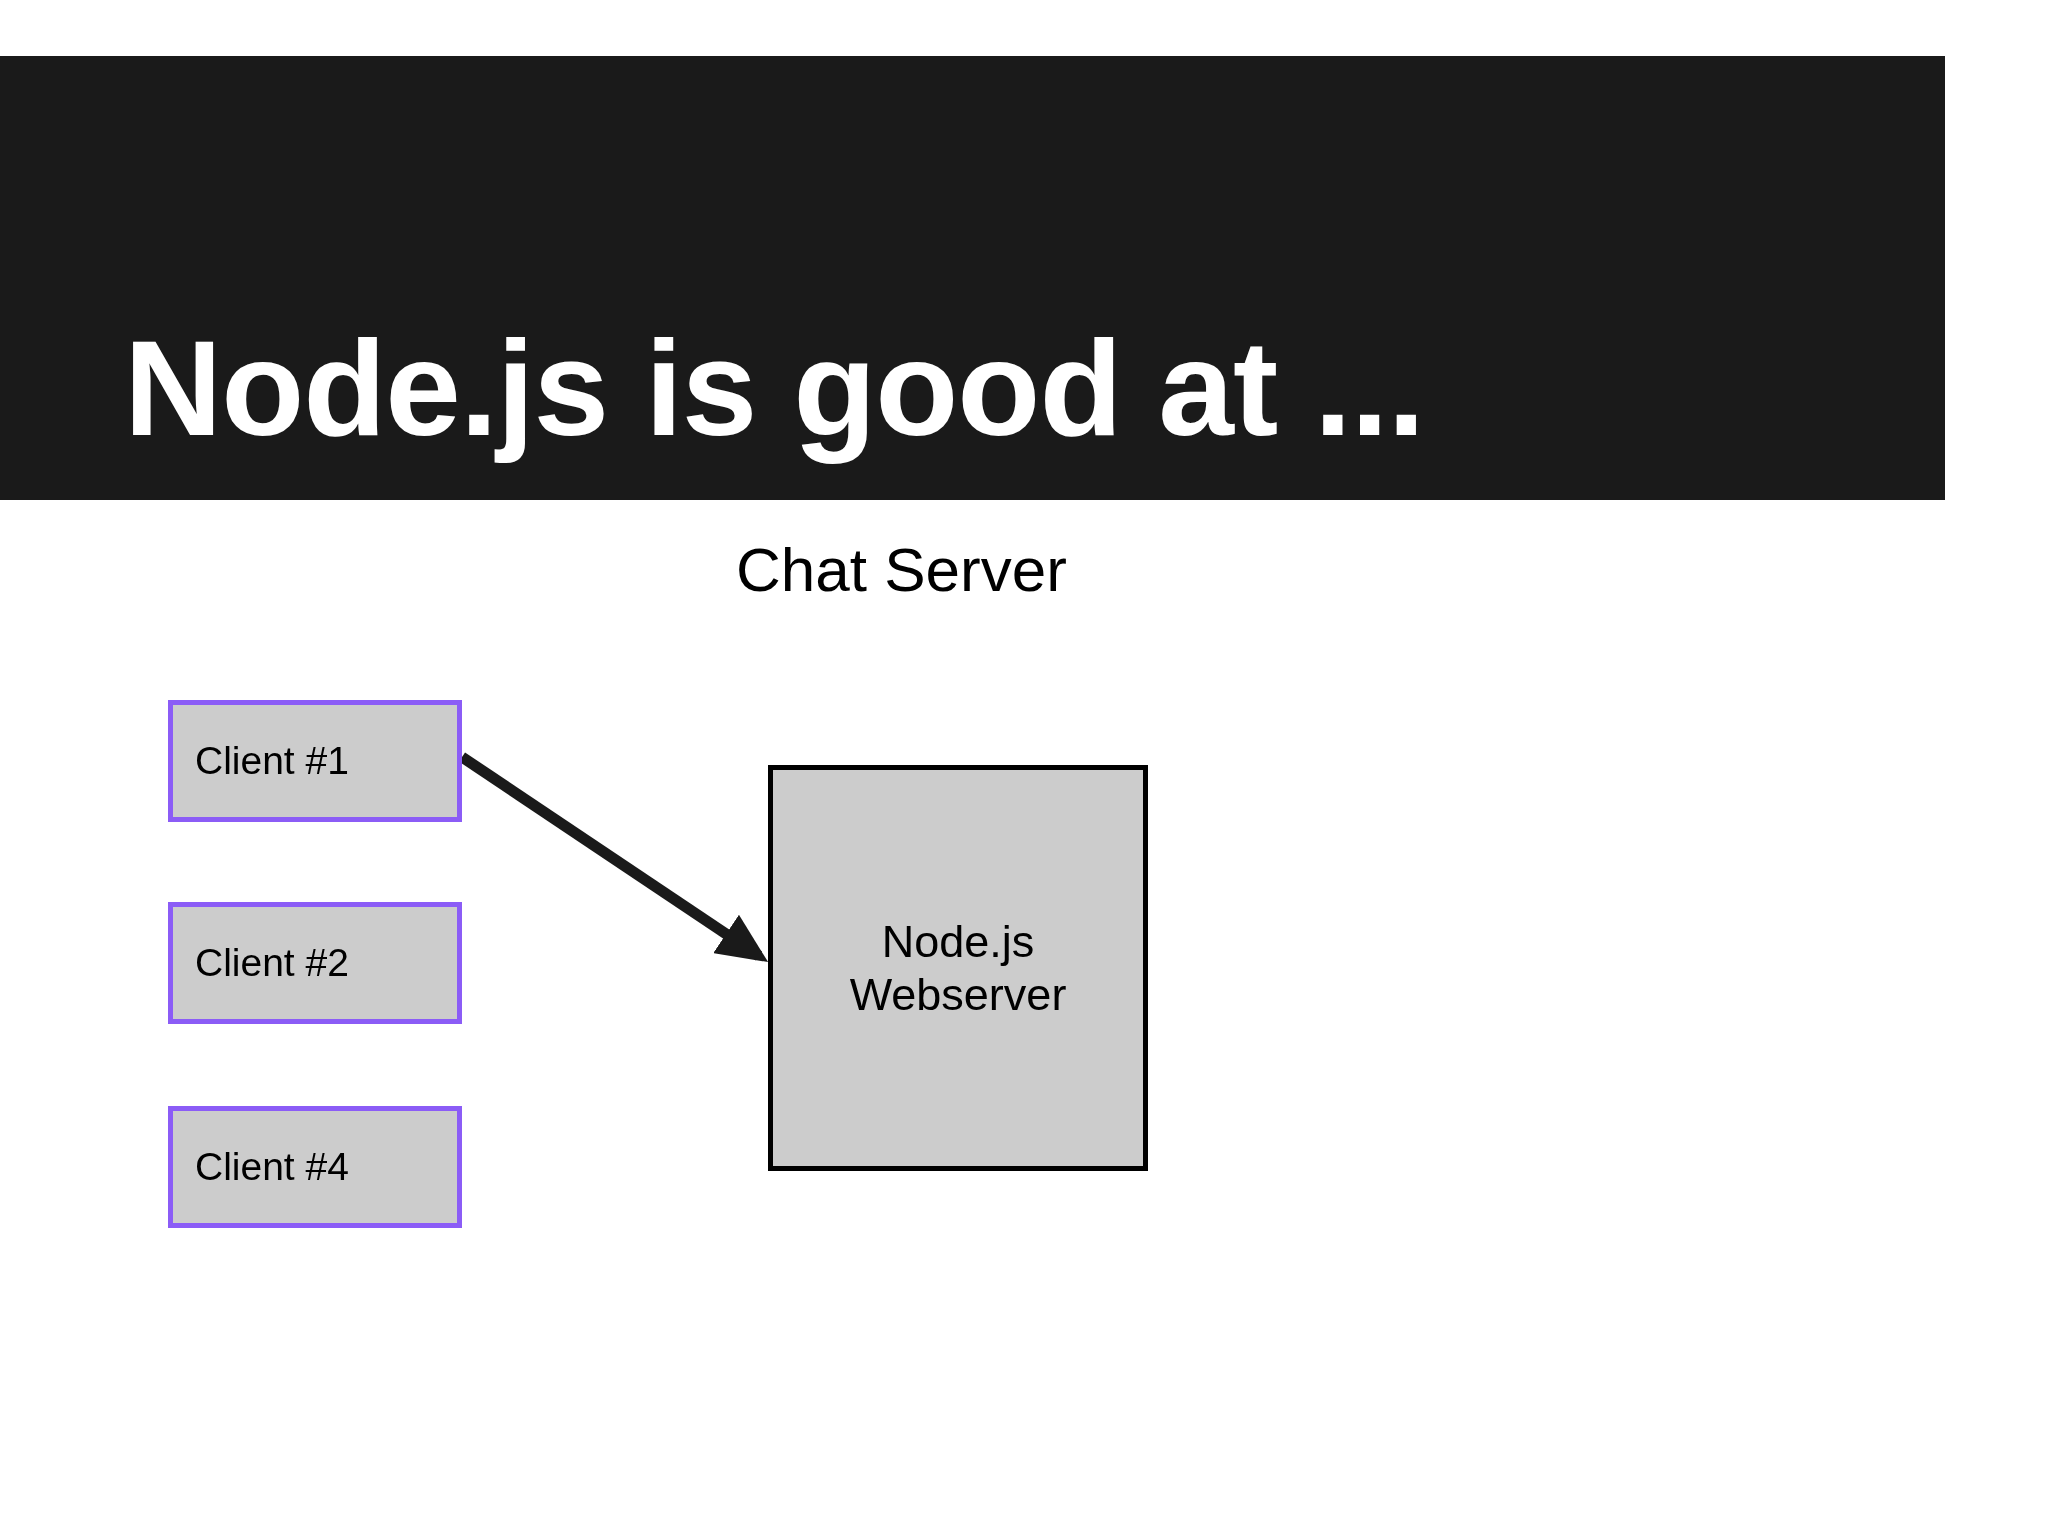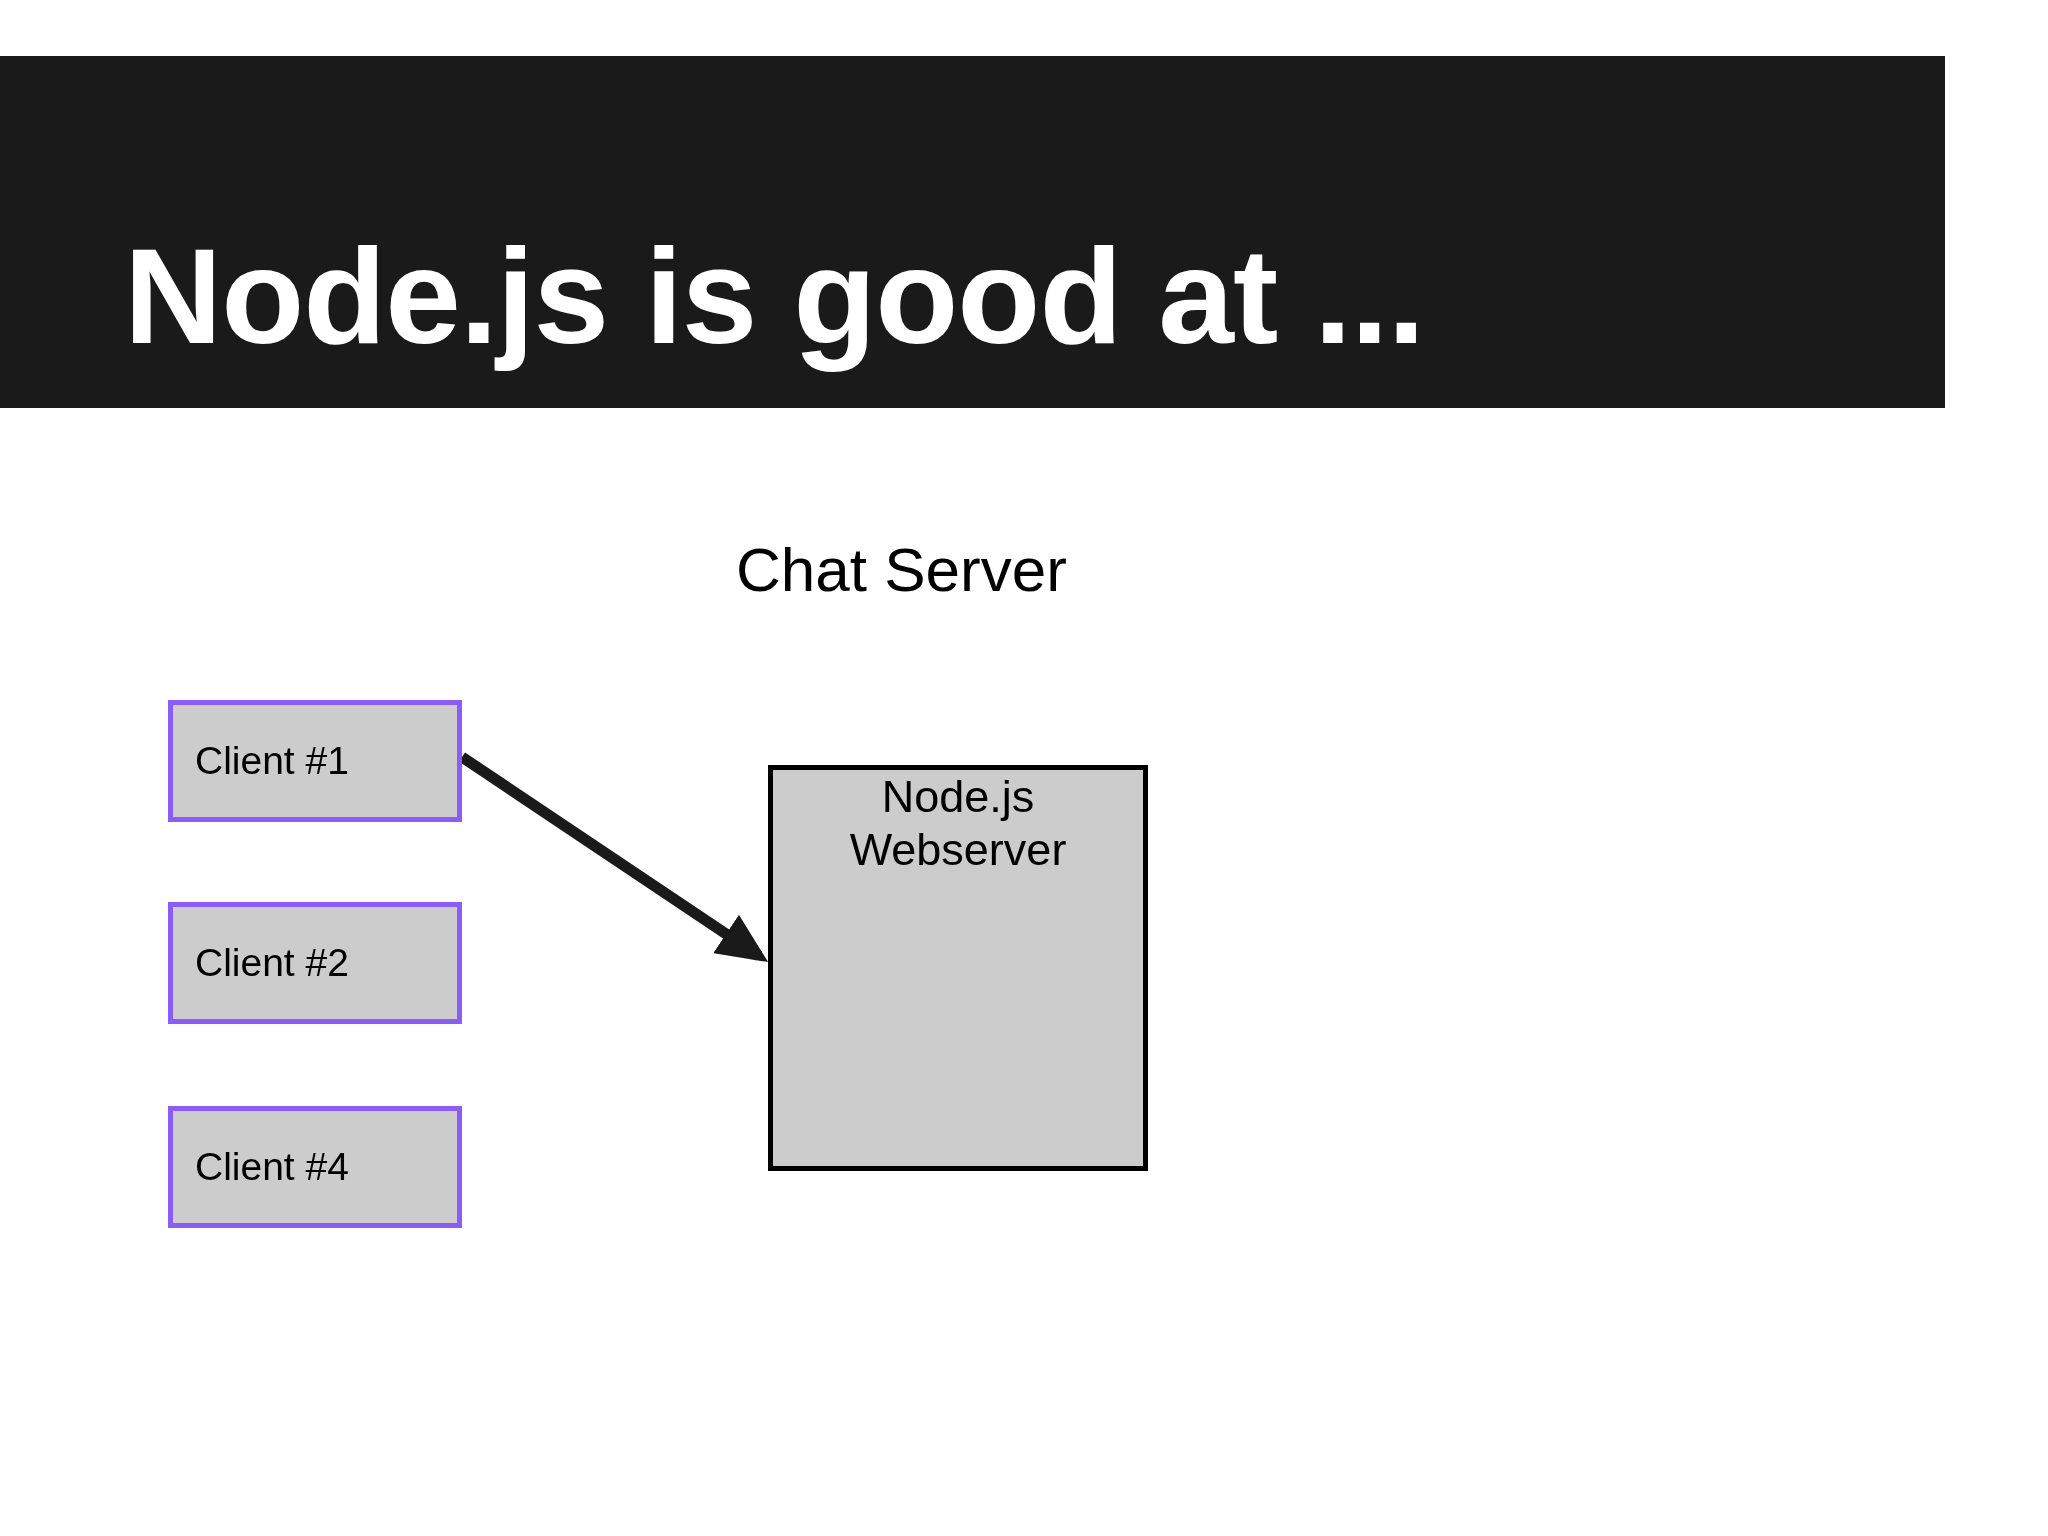--- a/index.html
+++ b/index.html
@@ -24,21 +24,21 @@
     height: 1536px;
     background: #ffffff;
   }
 
   
   #title-bar {
     position: absolute;
     left: 0;
     top: 56px;
     width: 1945px;
-    height: 352px;
+    height: 444px;
     background: #1a1a1a;
     box-sizing: border-box;
   }
   #title-text {
     position: absolute;
     left: 124px;
     bottom: 44px;
     margin: 0;
     color: #ffffff;
     font-family: "Liberation Sans", sans-serif;
@@ -100,20 +100,21 @@
   #webserver-box {
     position: absolute;
     left: 768px;
     top: 765px;
     width: 380px;
     height: 406px;
     background: #cccccc;
     border: 5px solid #000000;
     box-sizing: border-box;
     display: flex;
+    align-items: center;
     justify-content: center;
   }
   #webserver-box .box-label {
     font-family: "Liberation Sans", sans-serif;
     font-size: 45px;
     line-height: 1.18;
     color: #000000;
     text-align: center;
     white-space: pre-line;
   }

